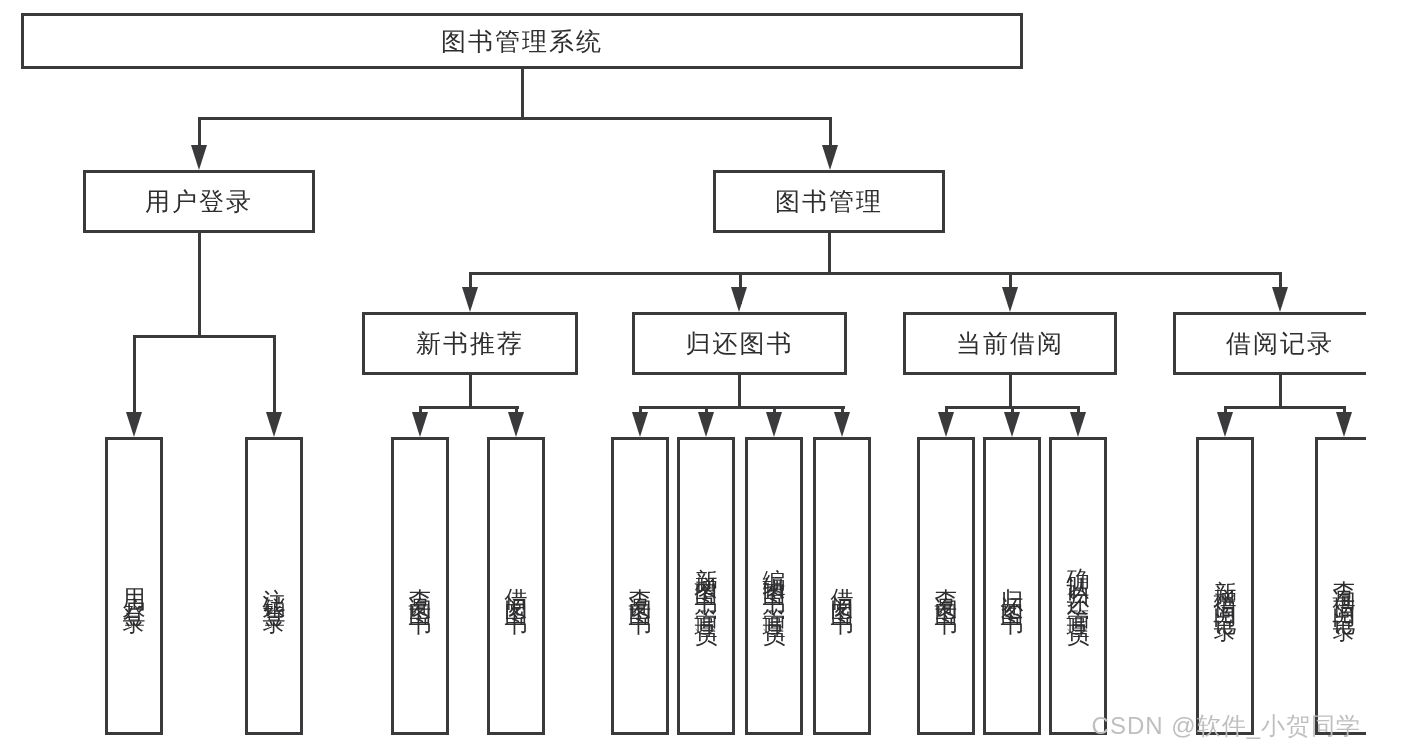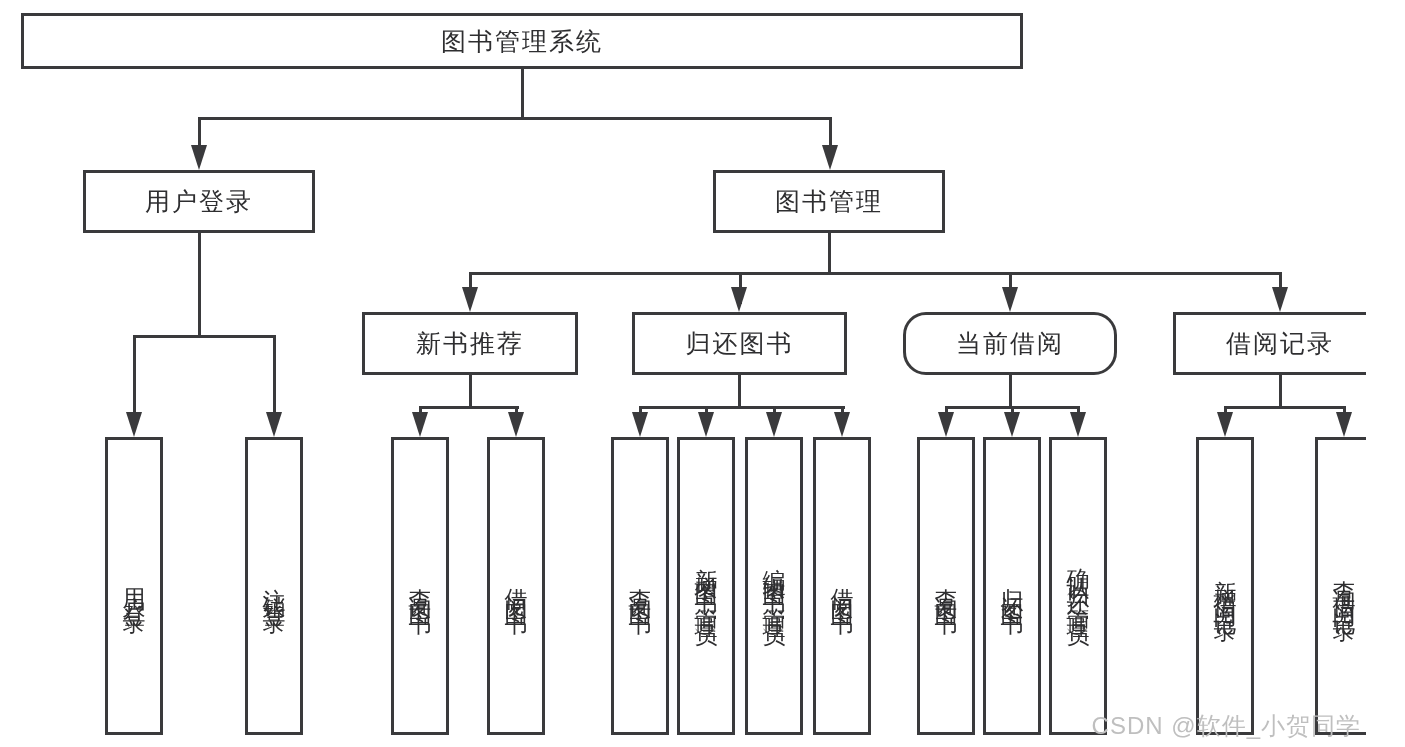--- a/index.html
+++ b/index.html
@@ -58,21 +58,21 @@
   </div>
 
   <div class="box h-box" style="left:713px;top:170px;width:232px;height:63px;">
     <span>图书管理</span>
   </div>
 
   <div class="box h-box" style="left:632px;top:312px;width:215px;height:63px;">
     <span>归还图书</span>
   </div>
 
-  <div class="box h-box" style="left:903px;top:312px;width:214px;height:63px;border-radius:23px;">
+  <div class="box h-box" style="left:903px;top:312px;width:214px;height:63px;">
     <span>当前借阅</span>
   </div>
 
   <div class="box h-box" style="left:1173px;top:312px;width:214px;height:63px;">
     <span>借阅记录</span>
   </div>
 
   <div class="box leaf" style="left:105px;">
     <span class="vtext">用户登录</span>
   </div>

